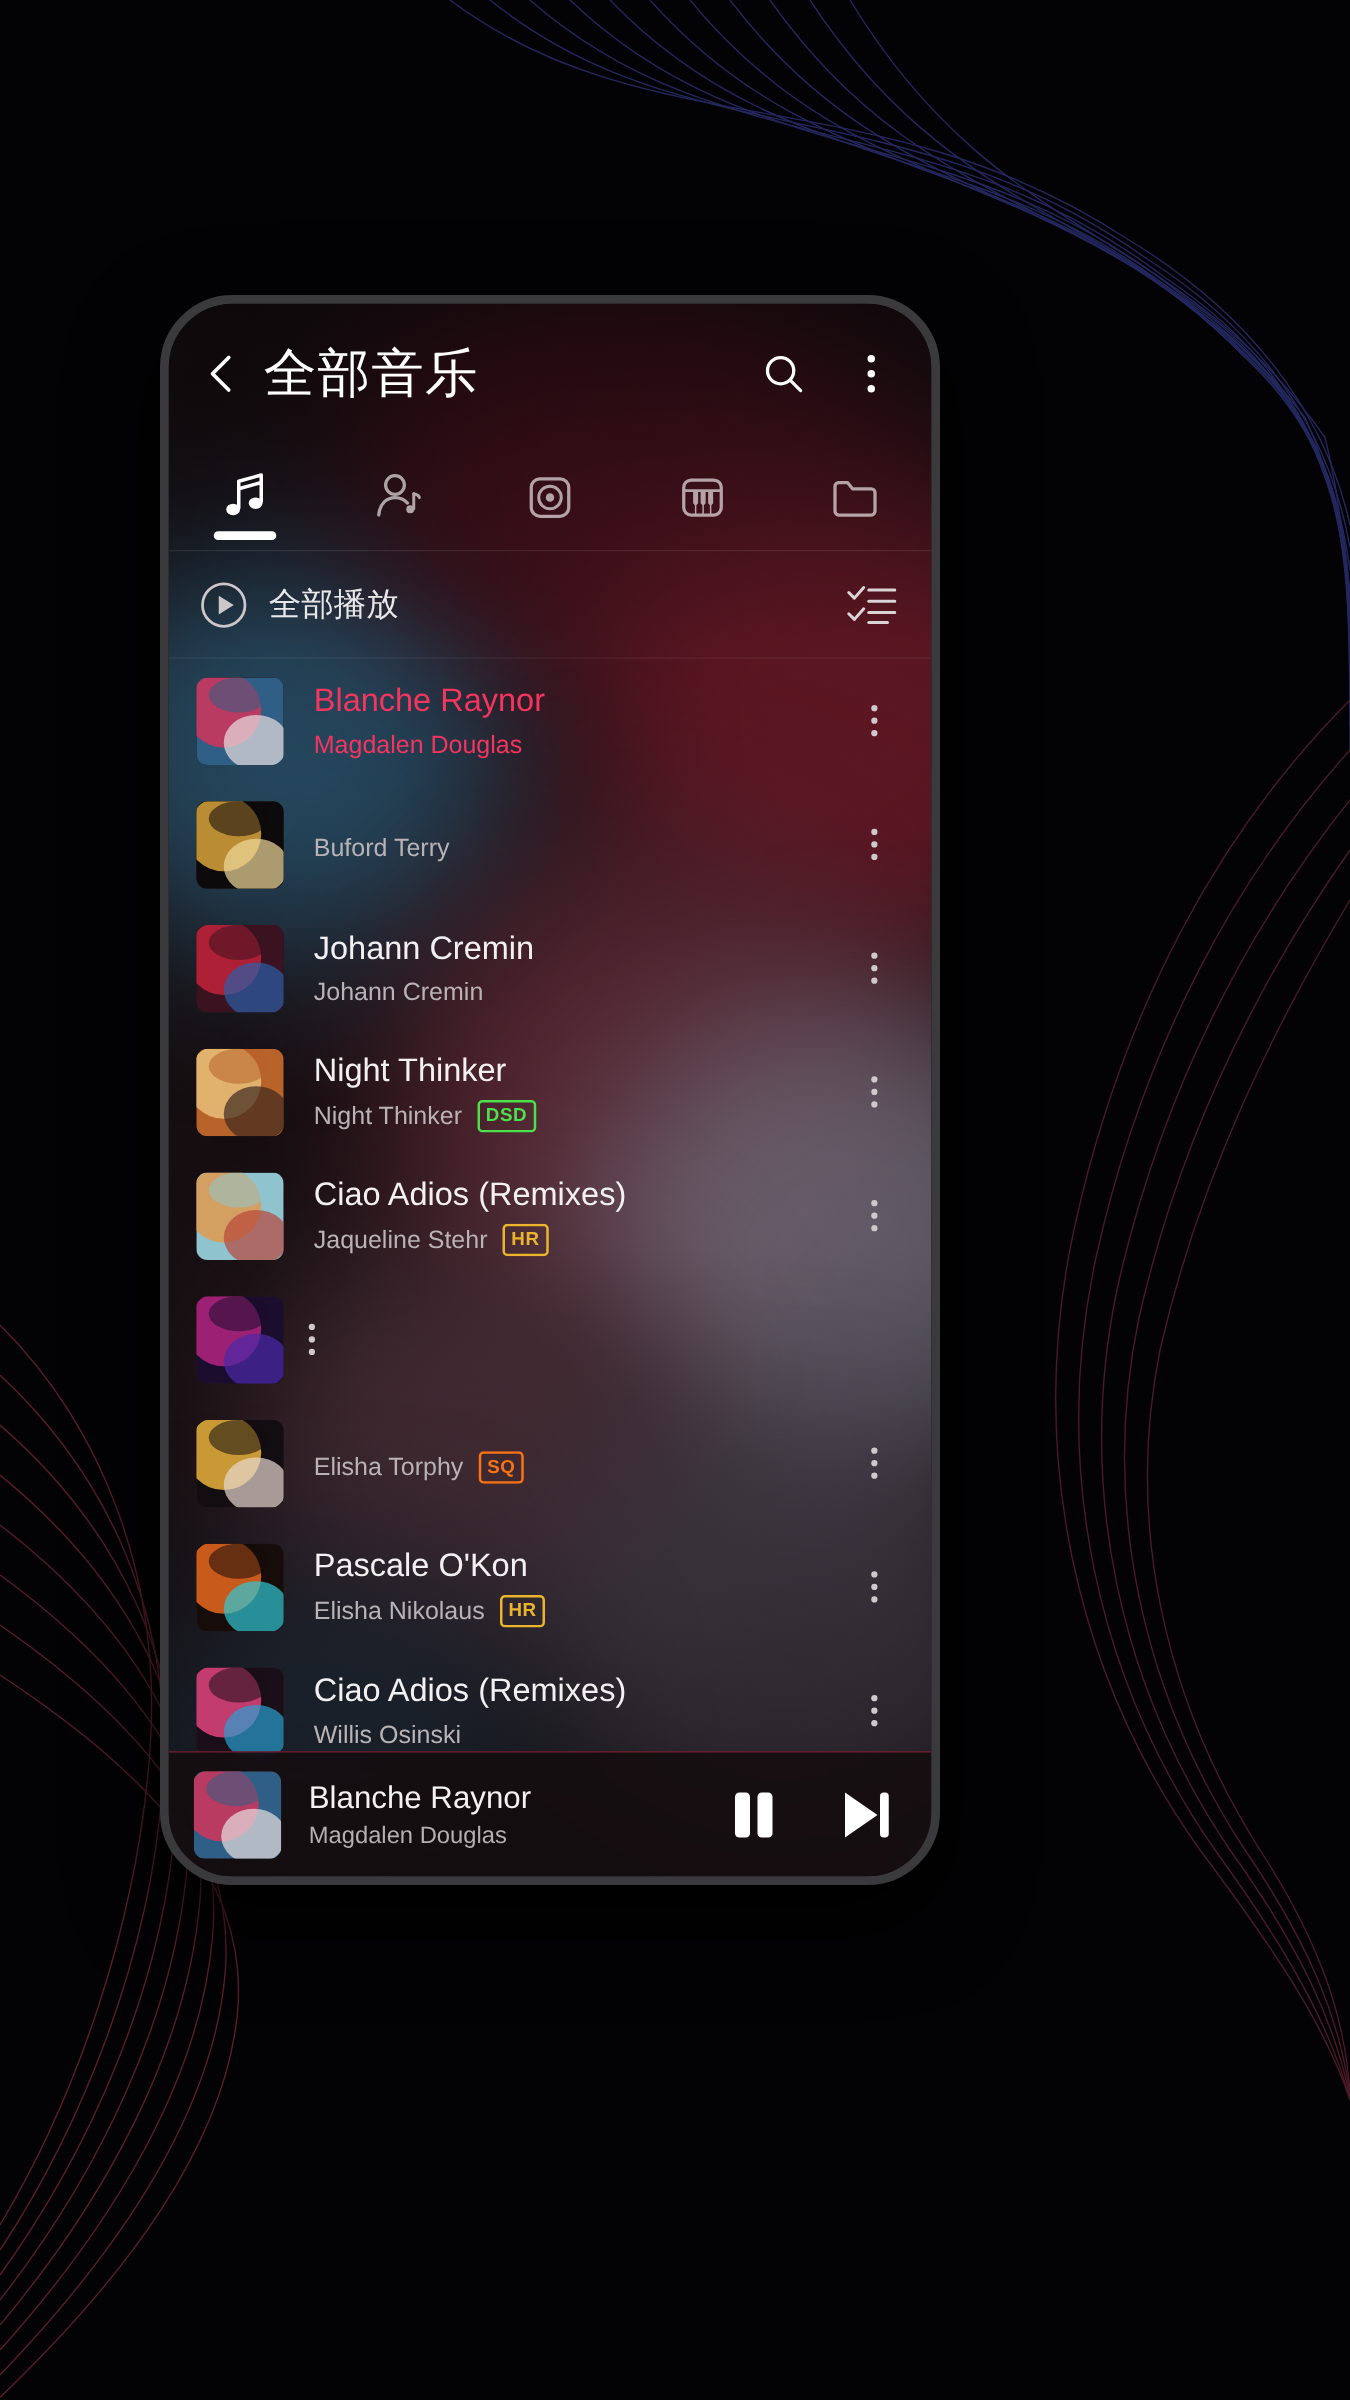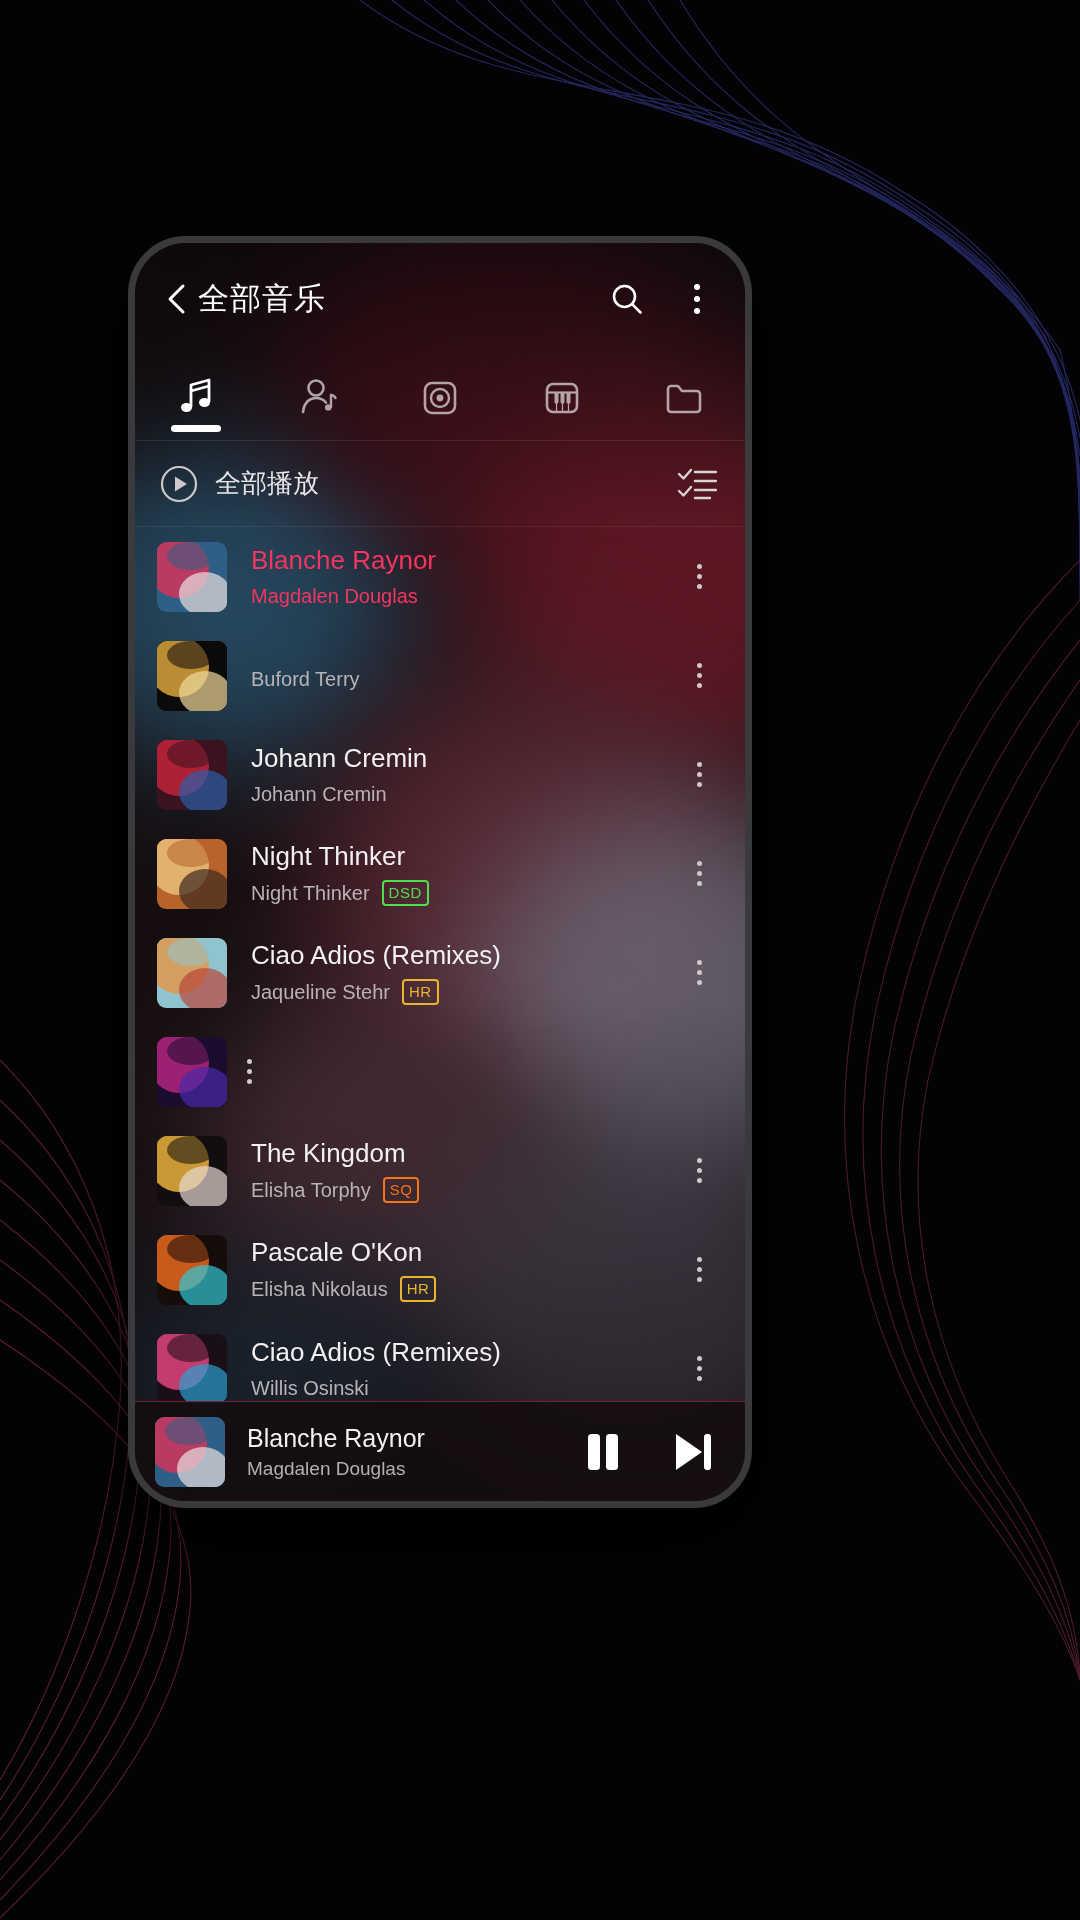--- a/index.html
+++ b/index.html
@@ -40,22 +40,22 @@
                      rgba(14,8,10,.24) 60%, rgba(10,6,8,.62) 100%); }
 
   
   .topbar {
     position:relative; z-index:5;
     height:112px; padding:0 26px 0 22px;
     display:flex; align-items:center;
   }
   .back-chevron { width:40px; height:40px; display:flex; align-items:center; justify-content:center; cursor:pointer; }
   .title {
-    color:#fff; font-size:31px; letter-spacing:1px;
-    margin-left:1px; flex:1; white-space:nowrap;font-family:Liberation Serif, serif;
+    color:#fff; font-size:42px; letter-spacing:1px;
+    margin-left:14px; flex:1; white-space:nowrap;font-family:Liberation Serif, serif;
   }
   .topbar-actions { display:flex; align-items:center; gap:26px; }
   .icon-btn { width:44px;height:44px;display:flex;align-items:center;justify-content:center;cursor:pointer; }
   .kebab { display:flex; flex-direction:column; gap:6px; align-items:center; }
   .kebab i { width:6px;height:6px;border-radius:50%;background:#fff;display:block; }
 
   
   .tabs {
     position:relative; z-index:5;
     height:86px; display:flex; align-items:center;
@@ -103,21 +103,21 @@
   .a-line {
     margin-top:7px; font-size:20px; color:#b9b3b6; line-height:1.2;
     display:flex; align-items:center; gap:12px;
     white-space:nowrap; overflow:hidden;
   }
   .song.playing .t-line { color:#f3355f; }
   .song.playing .a-line { color:#f3355f; }
   .badge {
     font-size:15px; line-height:1; padding:3px 5px 4px;
     border-radius:4px; border:2px solid currentColor;
-    font-weight:normal; letter-spacing:.5px; flex:none;
+    font-weight:bold; letter-spacing:.5px; flex:none;
   }
   .b-DSD { color:#4ce04c; }
   .b-HR  { color:#eab42f;text-align:center; }
   .b-SQ  { color:#f97316; }
   .row-more { width:44px;height:60px;display:flex;align-items:center;justify-content:center;flex:none;cursor:pointer; }
   .row-more .kebab i { width:5px;height:5px;background:#cfc9cb; }
   .row-more .kebab { gap:5px; }
 
   
   .miniplayer {
@@ -412,21 +412,20 @@
         <div class="song">
           <div class="art">
             <svg viewBox="0 0 70 70" preserveAspectRatio="none">
               <rect width="70" height="70" fill="#120d10"></rect>
               <circle cx="22" cy="26" r="30" fill="#e9b33c" opacity=".85"></circle>
               <ellipse cx="48" cy="52" rx="26" ry="22" fill="#e8d9d2" opacity=".7"></ellipse>
               <ellipse cx="34" cy="14" rx="24" ry="14" fill="#120d10" opacity=".55"></ellipse>
             </svg>
           </div>
           <div class="meta">
-            <div class="t-line">The Kingdom</div>
             <div class="a-line">
               <span>Elisha Torphy</span>
               <span class="badge b-SQ">SQ</span>
             </div>
           </div>
           <div class="row-more">
             <span class="kebab">
               <i></i>
               <i></i>
               <i></i>

